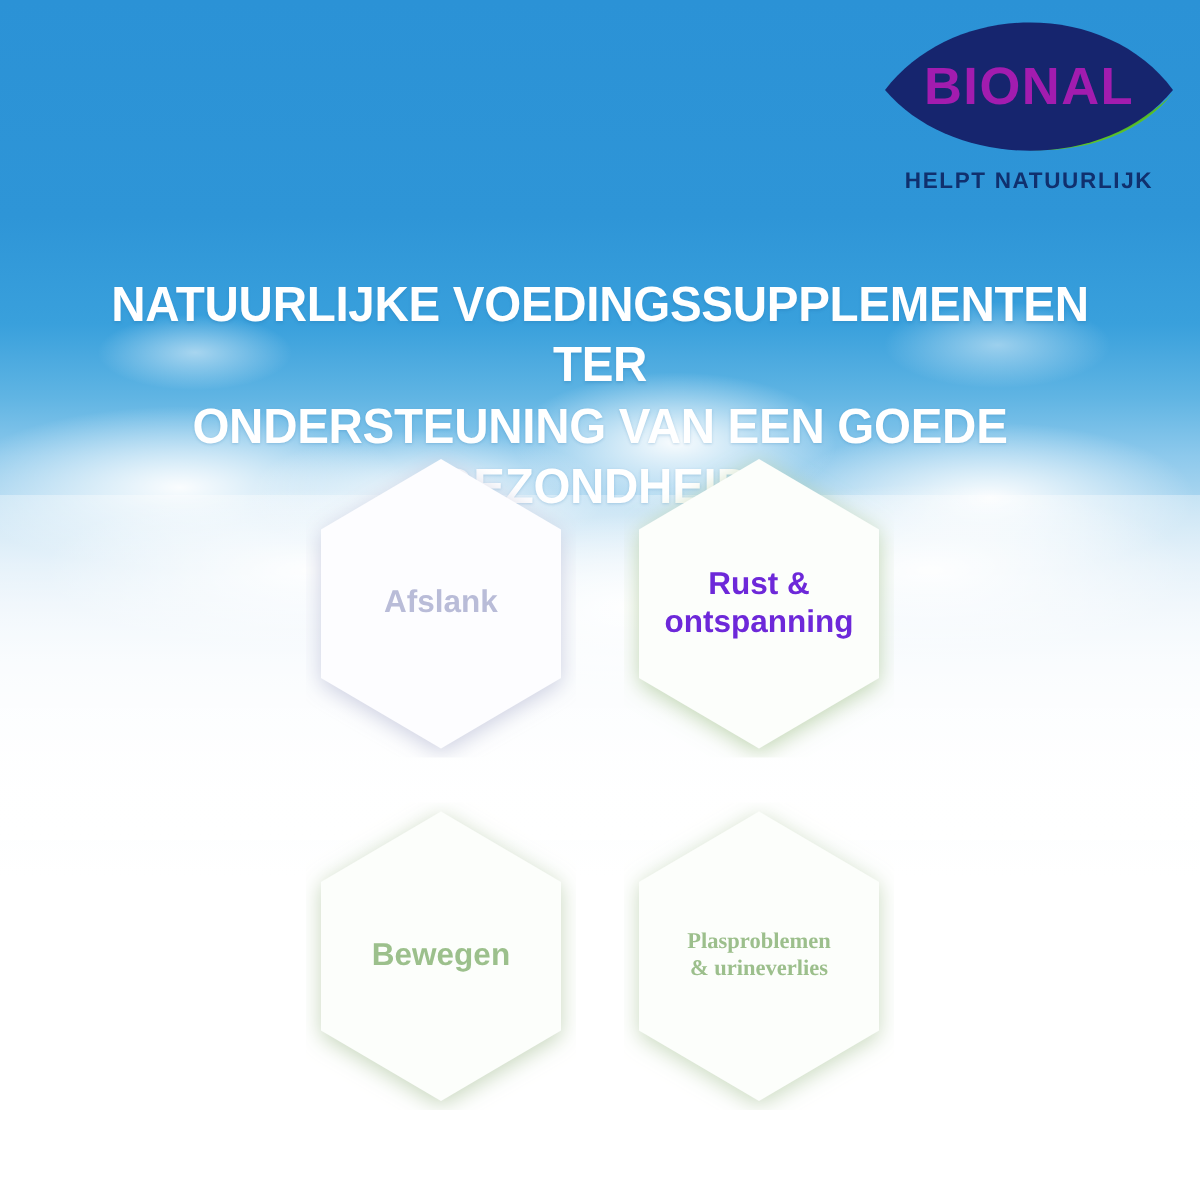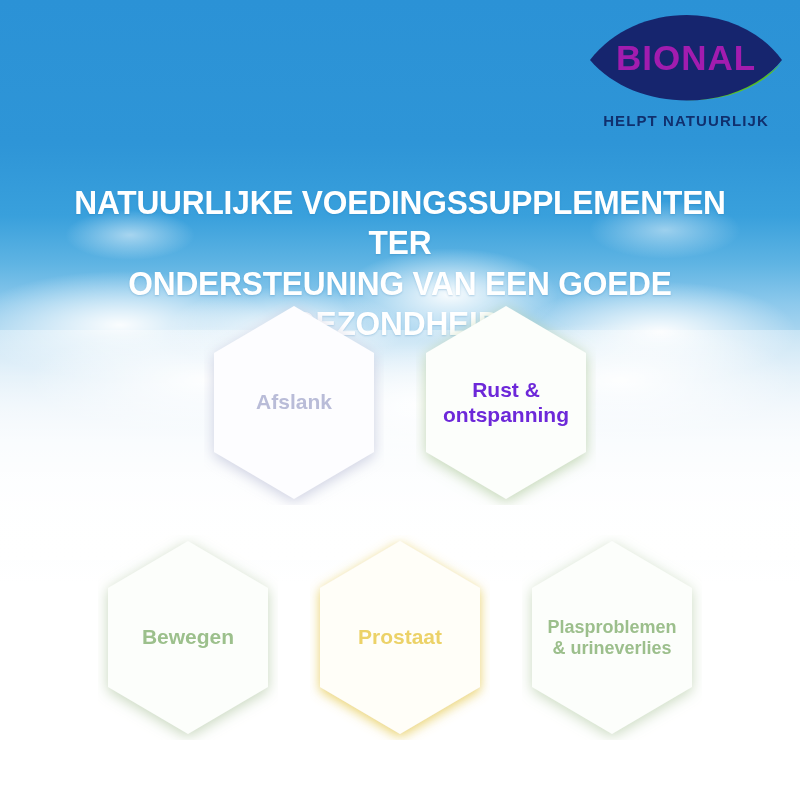--- a/index.html
+++ b/index.html
@@ -87,21 +87,21 @@
   .hexcell svg{position:absolute;left:0;top:0;width:180px;height:205px;}
   .hexlabel{
     position:absolute;left:0;top:0;width:180px;height:205px;
     display:flex;align-items:center;justify-content:center;
     text-align:center;line-height:1.16;
     font-family:"Liberation Sans", sans-serif;
     font-weight:bold;font-size:21px;
     padding:0 4px;box-sizing:border-box;
     white-space:pre-line;
   }
-  .hexlabel.small{font-size:18px;}
+  .hexlabel.small{font-size:15px;font-family:Liberation Serif, serif;}
 </style>
 </head>
 <body>
 
 <div class="stage">
 
   <div class="sky"></div>
   <div class="cloud c7"></div>
   <div class="cloud c8"></div>
   <div class="cloud c1"></div>
@@ -171,31 +171,20 @@
           <defs>
             <filter id="g3" x="-45%" y="-45%" width="190%" height="190%">
               <feDropShadow dx="0" dy="3" stdDeviation="7" flood-color="#c3d4b8" flood-opacity="0.95"></feDropShadow>
             </filter>
           </defs>
           <polygon points="90,6 170,53 170,152 90,199 10,152 10,53" fill="#fcfefb" filter="url(#g3)"></polygon>
         </svg>
         <div class="hexlabel" style="color:#9cc08c">Bewegen</div>
       </div>
 
-      <div class="hexcell">
-        <svg viewBox="0 0 180 205" aria-hidden="true">
-          <defs>
-            <filter id="g4" x="-45%" y="-45%" width="190%" height="190%">
-              <feDropShadow dx="0" dy="3" stdDeviation="6" flood-color="#e8cf63" flood-opacity="0.95"></feDropShadow>
-            </filter>
-          </defs>
-          <polygon points="90,6 170,53 170,152 90,199 10,152 10,53" fill="#fffef8" filter="url(#g4)"></polygon>
-        </svg>
-        <div class="hexlabel" style="color:#ecd268">Prostaat</div>
-      </div>
 
       <div class="hexcell">
         <svg viewBox="0 0 180 205" aria-hidden="true">
           <defs>
             <filter id="g5" x="-45%" y="-45%" width="190%" height="190%">
               <feDropShadow dx="0" dy="3" stdDeviation="7" flood-color="#c6d8bb" flood-opacity="0.95"></feDropShadow>
             </filter>
           </defs>
           <polygon points="90,6 170,53 170,152 90,199 10,152 10,53" fill="#fcfefb" filter="url(#g5)"></polygon>
         </svg>

